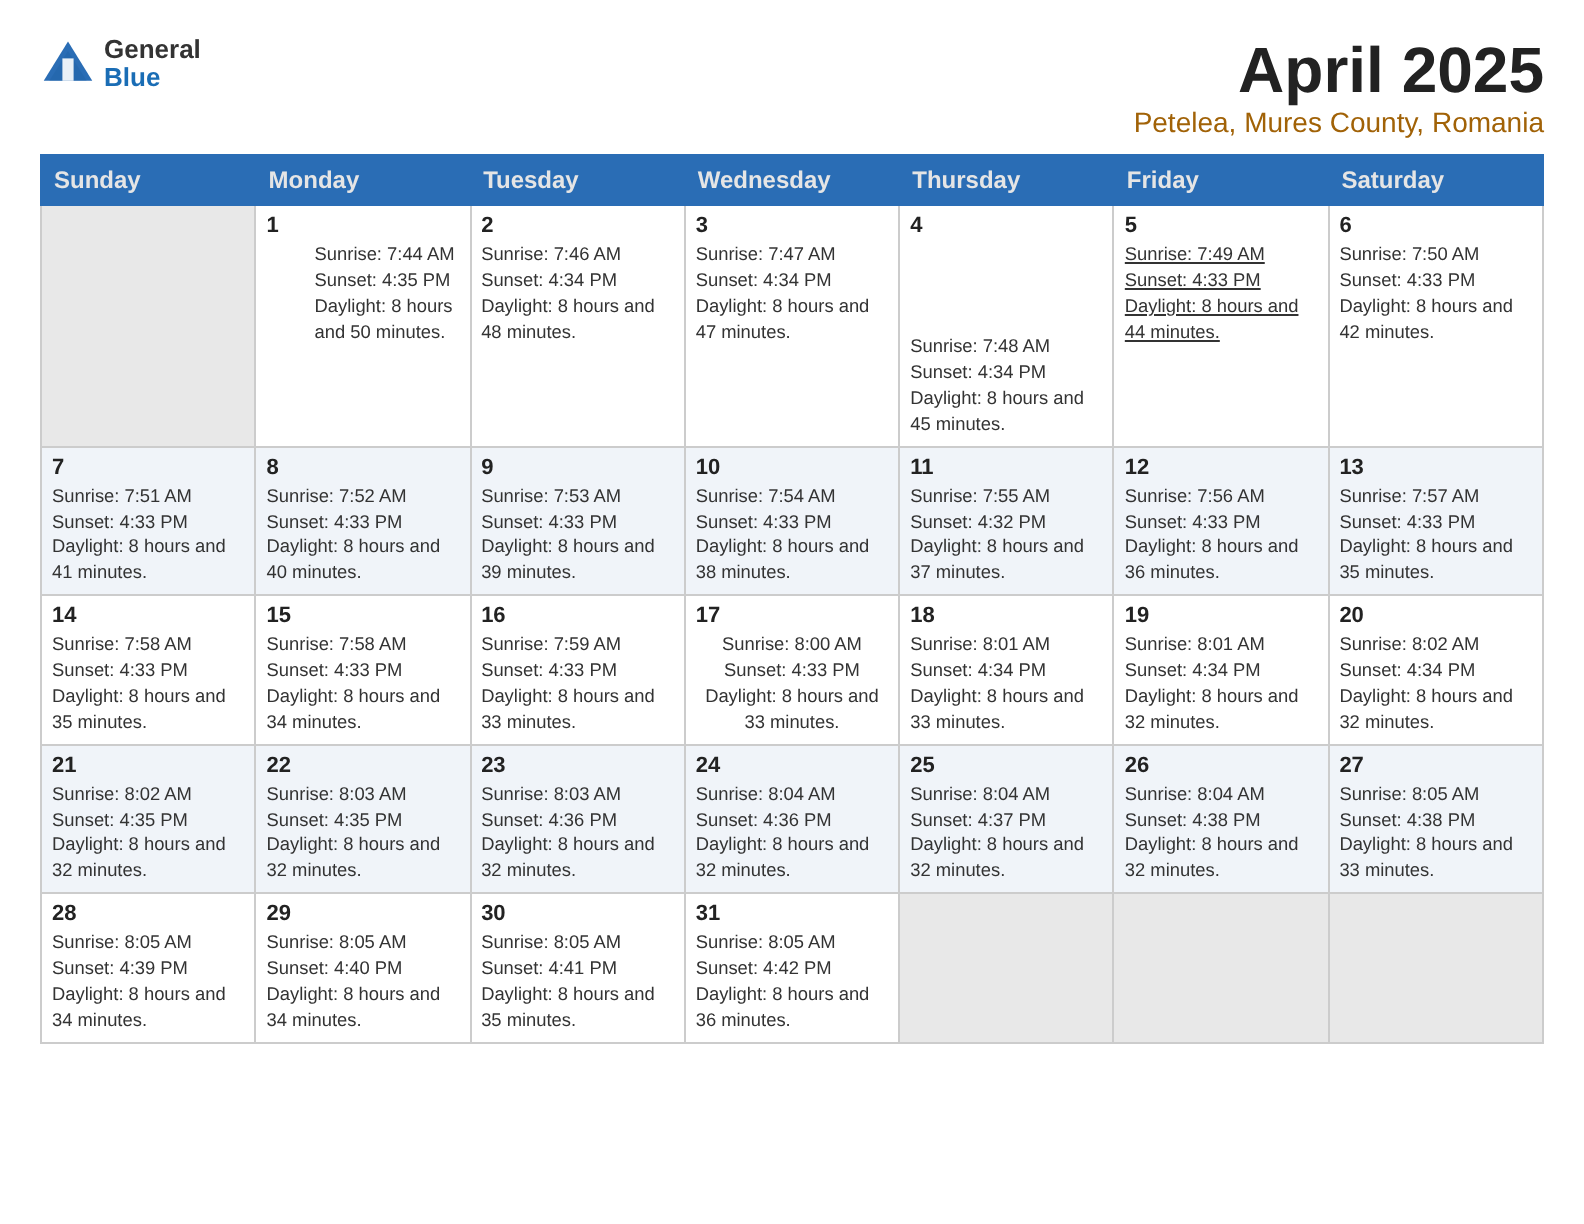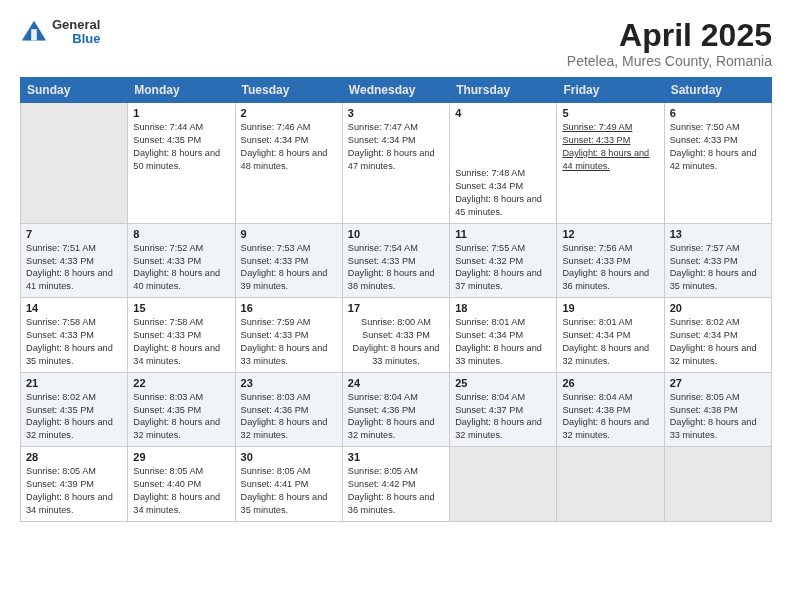--- a/index.html
+++ b/index.html
@@ -29,37 +29,37 @@
       gap: 4px;
     }
     .logo-text {
       display: flex;
       flex-direction: column;
       font-size: 13px;
       font-weight: bold;
       line-height: 1.1;
     }
     .logo-text .general { color: #333; }
-    .logo-text .blue { color: #1a6db5; text-align: right; }
+    .logo-text .blue { color: #1a6db5; }
     .logo-icon {
       width: 28px;
       height: 28px;
     }
     .title-block {
       text-align: right;
     }
     .month-title {
       font-size: 32px;
       font-weight: bold;
       color: #222;
       line-height: 1.1;
     }
     .subtitle {
       font-size: 14px;
-      color: #737373;
+      color: #a16207;
     }
     .calendar {
       border: 1px solid #ccc;
       border-collapse: collapse;
       width: 100%;
       flex: 1;
       table-layout: fixed;
     }
     .calendar th {
       background-color: #2a6db5;
@@ -138,21 +138,21 @@
           <th>Thursday</th>
           <th>Friday</th>
           <th>Saturday</th>
         </tr>
     </thead>
     <tbody id="cal-body">
     <tr>
           <td class="empty"></td>
           <td>
             <span class="day-num">1</span>
-            <div class="cell-text" style="white-space: pre-line;">Sunrise: 7:44 AM
+            <div class="cell-text" style="white-space: pre-line; margin-left: 24px;">Sunrise: 7:44 AM
 Sunset: 4:35 PM
 Daylight: 8 hours and 50 minutes.</div>
           </td>
           <td>
             <span class="day-num">2</span>
             <div class="cell-text" style="white-space: pre-line;">Sunrise: 7:46 AM
 Sunset: 4:34 PM
 Daylight: 8 hours and 48 minutes.</div>
           </td>
           <td>

